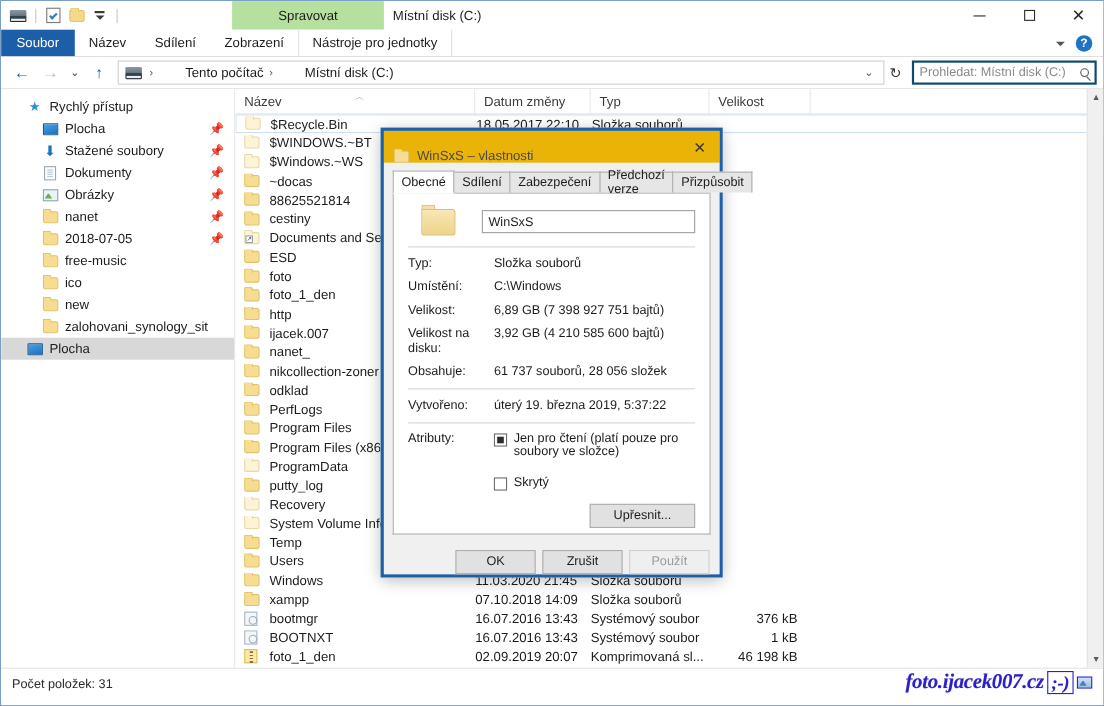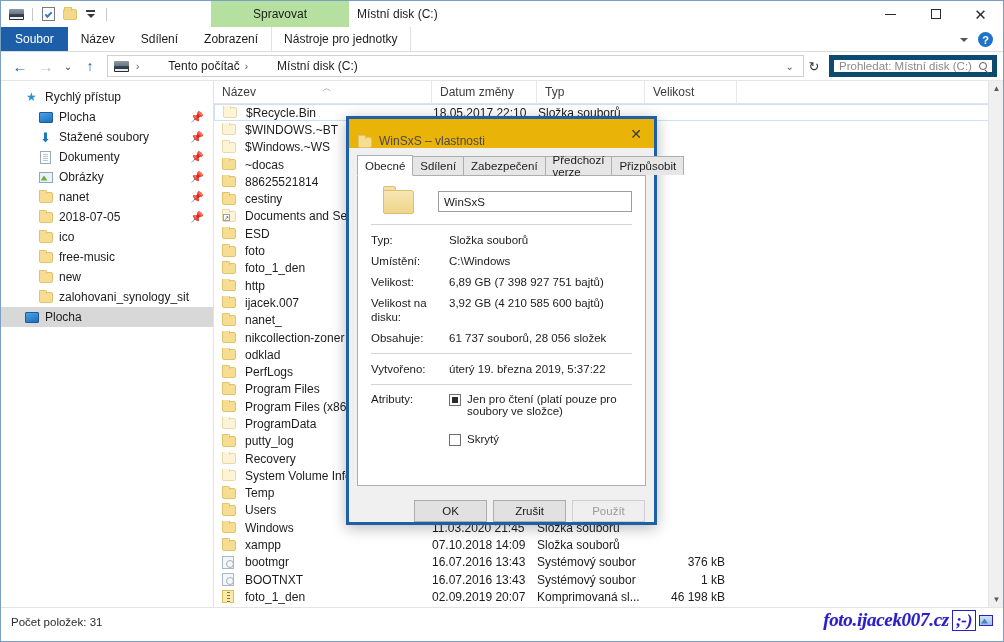--- a/index.html
+++ b/index.html
@@ -192,21 +192,21 @@
   .crumb-sep { color:#555; margin: 0 2px; font-size: 10px; }
   .crumb-spacer { flex:1; }
   .crumb-chev { color:#555; font-size:10px; padding:0 5px;}
   .refresh-btn {
     width: 20px; height: 22px;
     display:flex; align-items:center; justify-content:center;
     font-size: 13px; color:#333;
   }
   .searchbox {
     width: 168px; height: 22px;
-    border: 5px solid #0c4a6e;
+    border: 2px solid #0c4a6e;
     background: #fff;
     display: flex; align-items: center;
     padding: 0 5px;
     margin-left: 5px;
     font-size: 11.5px;
     color: #8a8a8a;
   }
   .searchbox .stxt { flex:1; white-space:nowrap; overflow:hidden;}
   .mag {
     width: 8px; height: 8px; border: 1.3px solid #5a5a5a; border-radius: 50%;
@@ -681,27 +681,27 @@
         <span class="side-ico">
             <span class="fld-ico"></span>
           </span>
         <span>2018-07-05</span>
         <span class="pin">📌</span>
       </div>
       <div class="side-item child">
         <span class="side-ico">
             <span class="fld-ico"></span>
           </span>
-        <span>ico</span>
+        <span>free-music</span>
       </div>
       <div class="side-item child">
         <span class="side-ico">
             <span class="fld-ico"></span>
           </span>
-        <span>free-music</span>
+        <span>ico</span>
       </div>
       <div class="side-item child">
         <span class="side-ico">
             <span class="fld-ico"></span>
           </span>
         <span>new</span>
       </div>
       <div class="side-item child">
         <span class="side-ico">
             <span class="fld-ico"></span>
@@ -1134,20 +1134,23 @@
           <div class="proplabel">Atributy:</div>
           <div style="flex:1;">
             <div class="cbwrap">
               <span class="cbox indeterminate"></span>
               <span>Jen pro čtení (platí pouze pro soubory ve složce)</span>
             </div>
             <div class="cbwrap" style="margin-top:16px;">
               <span class="cbox"></span>
               <span>Skrytý</span>
             </div>
+            <div class="btnrow-adv">
+              <div class="btn wide">Upřesnit...</div>
+            </div>
           </div>
         </div>
       </div>
 
       <div class="dlg-footer">
         <div class="btn">OK</div>
         <div class="btn">Zrušit</div>
         <div class="btn dis">Použít</div>
       </div>
     </div>

